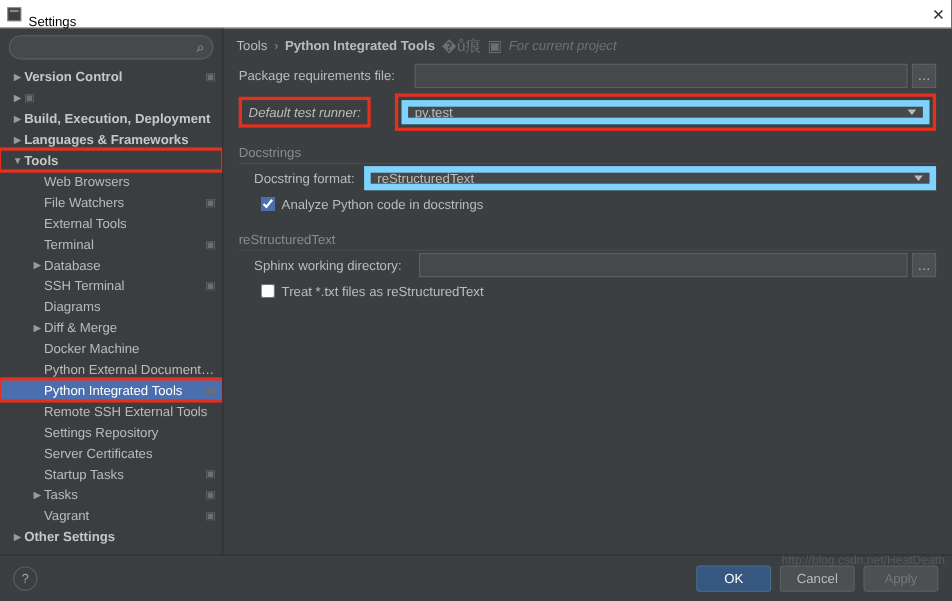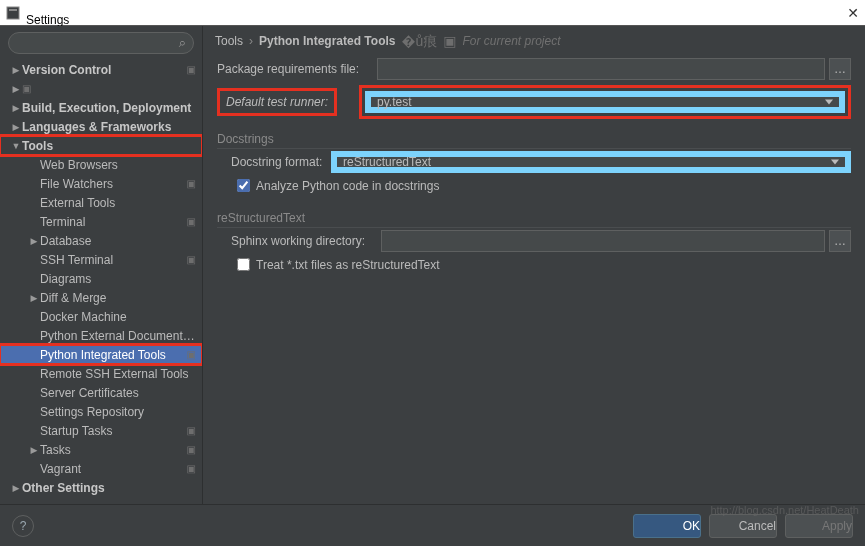--- a/index.html
+++ b/index.html
@@ -49,21 +49,21 @@
 
 .section { color: #8a8a8a; padding: 10px 0 2px 0; border-bottom: 1px solid #4a4d4f; margin-bottom: 0; font-size: 12px; }
 .chk { display: flex; align-items: flex-start; gap: 6px; padding-left: 20px; height: 22px; }
 .chk input { accent-color: #4b6eaf; }
 
 .hl-red-box { border: 3px solid #e53020; }
 
 .footer { position: absolute; bottom: 0; left: 0; right: 0; height: 42px; background: #3c3f41; border-top: 1px solid #2d2f30; display: flex; align-items: center; padding: 0 12px; gap: 8px; }
 .help { width: 22px; height: 22px; border: 1px solid #5e6060; border-radius: 50%; display: inline-flex; align-items: center; justify-content: center; color: #9aa7b0; font-size: 12px; cursor: pointer; }
 .spacer { flex: 1; }
-.btn { min-width: 68px; height: 24px; background: #4c5052; border: 1px solid #5e6060; color: #bbb; font-size: 12px; border-radius: 3px; cursor: pointer; text-align: right; }
+.btn { min-width: 68px; height: 24px; background: #4c5052; border: 1px solid #5e6060; color: #bbb; font-size: 12px; border-radius: 3px; cursor: pointer; }
 .btn.primary { background: #365880; border-color: #4a708b; color: #fff; }
 .btn.disabled { color: #777; cursor: default; }
 
 .watermark { position: absolute; right: 6px; bottom: 30px; color: #6a6a6a; font-size: 11px; opacity: .6; pointer-events: none; }
 </style>
 </head>
 <body>
 
 <div class="titlebar">
   <span class="ticon">
@@ -151,25 +151,25 @@
           <span class="arrow"></span>
           <span class="label">Python Integrated Tools</span>
           <span class="badge">▣</span>
         </div>
         <div class="node d1">
           <span class="arrow"></span>
           <span class="label">Remote SSH External Tools</span>
         </div>
         <div class="node d1">
           <span class="arrow"></span>
+          <span class="label">Settings Repository</span>
+        </div>
+        <div class="node d1">
+          <span class="arrow"></span>
           <span class="label">Server Certificates</span>
-        </div>
-        <div class="node d1">
-          <span class="arrow"></span>
-          <span class="label">Settings Repository</span>
         </div>
         <div class="node d1">
           <span class="arrow"></span>
           <span class="label">Startup Tasks</span>
           <span class="badge">▣</span>
         </div>
         <div class="node d1">
           <span class="arrow">▶</span>
           <span class="label">Tasks</span>
           <span class="badge">▣</span>

